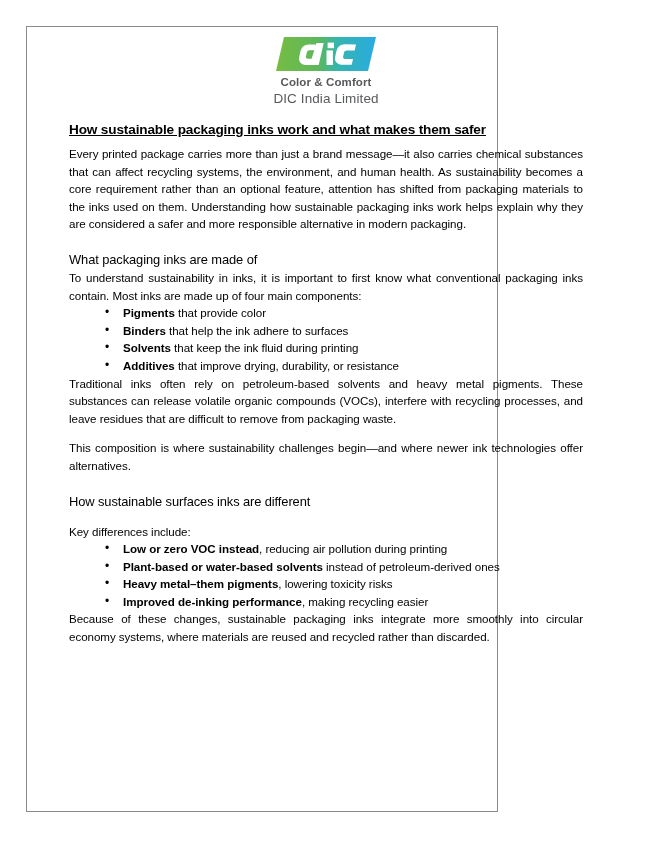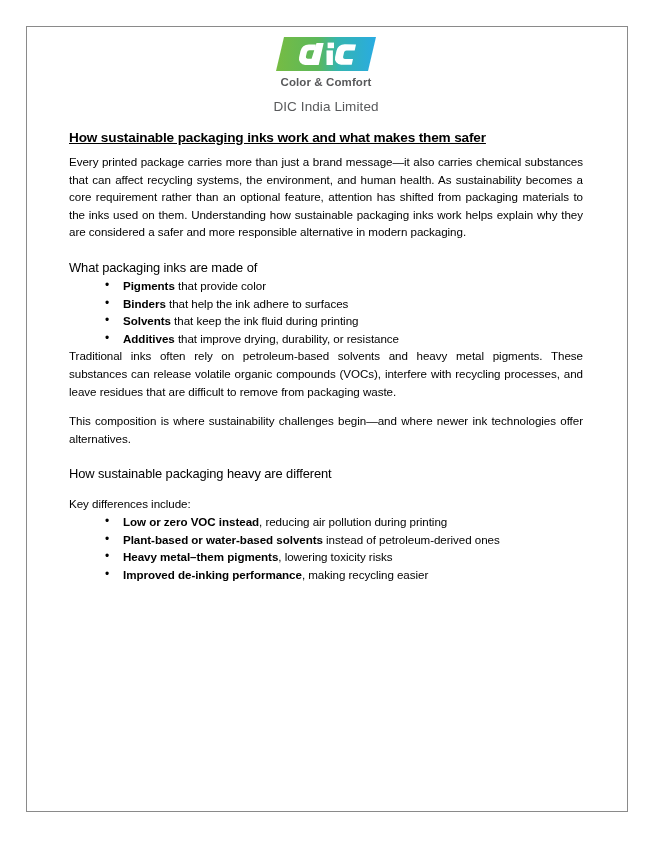--- a/index.html
+++ b/index.html
@@ -14,21 +14,21 @@
     color: #000000;
     position: relative;
     overflow: hidden;
   }
 
   
   #page-sheet {
     position: absolute;
     left: 26px;
     top: 26px;
-    width: 602px;
+    width: 472px;
     height: 786px;
     border: 1px solid #8a8a8a;
     box-sizing: border-box;
     background: #ffffff;
   }
 
   #page-body {
     position: absolute;
     left: 42px;
     top: 4px;
@@ -55,21 +55,21 @@
     letter-spacing: .1px;
     margin-top: 5px;
     line-height: 13px;
   }
   #logo-company {
     font-size: 13.5px;
     font-weight: normal;
     color: #58595b;
     letter-spacing: .1px;
     line-height: 16px;
-    margin-top: 10px;
+    margin-top: 2px;
   }
 
   
   h1#doc-title {
     font-size: 13.6px;
     font-weight: bold;
     text-decoration: underline;
     margin: 14px 0 6px 0;
     letter-spacing: -.15px;
     line-height: 18px;
@@ -148,20 +148,21 @@
       <div id="logo-company">DIC India Limited</div>
     </div>
 
     <h1 id="doc-title">How sustainable packaging inks work and what makes them safer</h1>
 
     <p class="para">Every printed package carries more than just a brand message—it also carries chemical substances that can affect recycling systems, the environment, and human health. As sustainability becomes a core requirement rather than an optional feature, attention has shifted from packaging materials to the inks used on them. Understanding how sustainable packaging inks work helps explain why they are considered a safer and more responsible alternative in modern packaging.</p>
 
     <div class="gap-lg"></div>
 
     <h2 class="section-heading">What packaging inks are made of</h2>
+    <p class="para">To understand sustainability in inks, it is important to first know what conventional packaging inks contain. Most inks are made up of four main components:</p>
 
     <ul class="bullets">
       <li>
         <span class="bullet-dot">•</span><b>Pigments</b><span> that provide color</span>
       </li>
       <li>
         <span class="bullet-dot">•</span><b>Binders</b><span> that help the ink adhere to surfaces</span>
       </li>
       <li>
         <span class="bullet-dot">•</span><b>Solvents</b><span> that keep the ink fluid during printing</span>
@@ -172,36 +173,37 @@
     </ul>
 
     <p class="para">Traditional inks often rely on petroleum-based solvents and heavy metal pigments. These substances can release volatile organic compounds (VOCs), interfere with recycling processes, and leave residues that are difficult to remove from packaging waste.</p>
 
     <div class="gap-md"></div>
 
     <p class="para">This composition is where sustainability challenges begin—and where newer ink technologies offer alternatives.</p>
 
     <div class="gap-lg"></div>
 
-    <h2 class="section-heading">How sustainable packaging heavy are different</h2>
+    <h2 class="section-heading">How sustainable surfaces inks are different</h2>
 
     <div class="gap-md"></div>
 
     <p class="para left">Key differences include:</p>
 
     <ul class="bullets">
       <li>
         <span class="bullet-dot">•</span><b>Low or zero VOC instead</b><span>, reducing air pollution during printing</span>
       </li>
       <li>
         <span class="bullet-dot">•</span><b>Plant-based or water-based solvents</b><span> instead of petroleum-derived ones</span>
       </li>
       <li>
         <span class="bullet-dot">•</span><b>Heavy metal–them pigments</b><span>, lowering toxicity risks</span>
       </li>
       <li>
         <span class="bullet-dot">•</span><b>Improved de-inking performance</b><span>, making recycling easier</span>
       </li>
     </ul>
 
+    <p class="para">Because of these changes, sustainable packaging inks integrate more smoothly into circular economy systems, where materials are reused and recycled rather than discarded.</p>
 
   </div>
 </div>
 
 </body></html>

